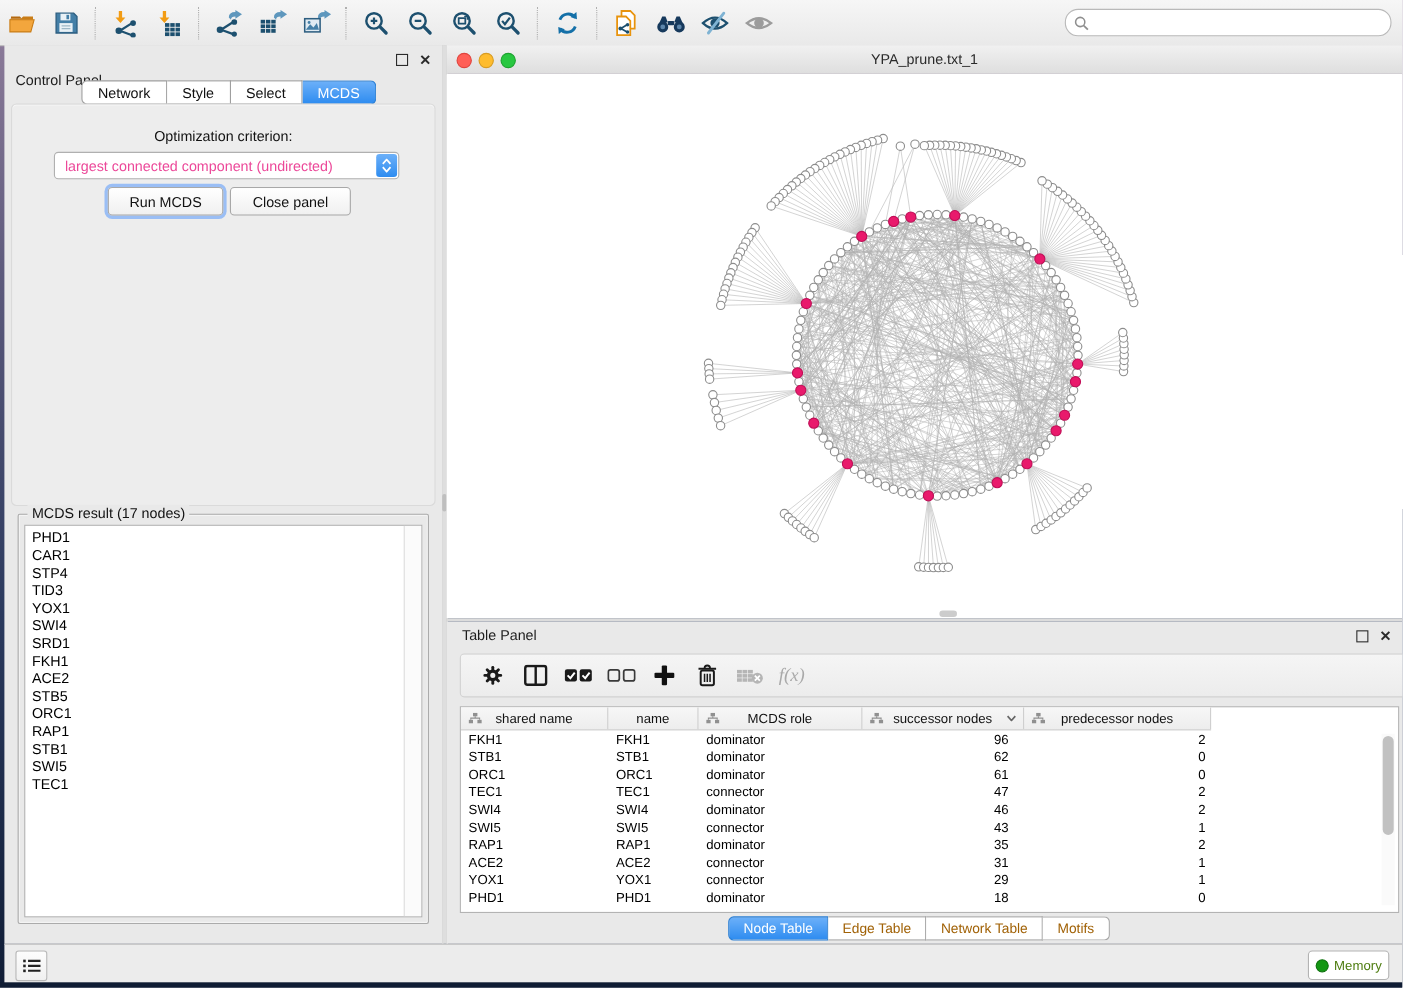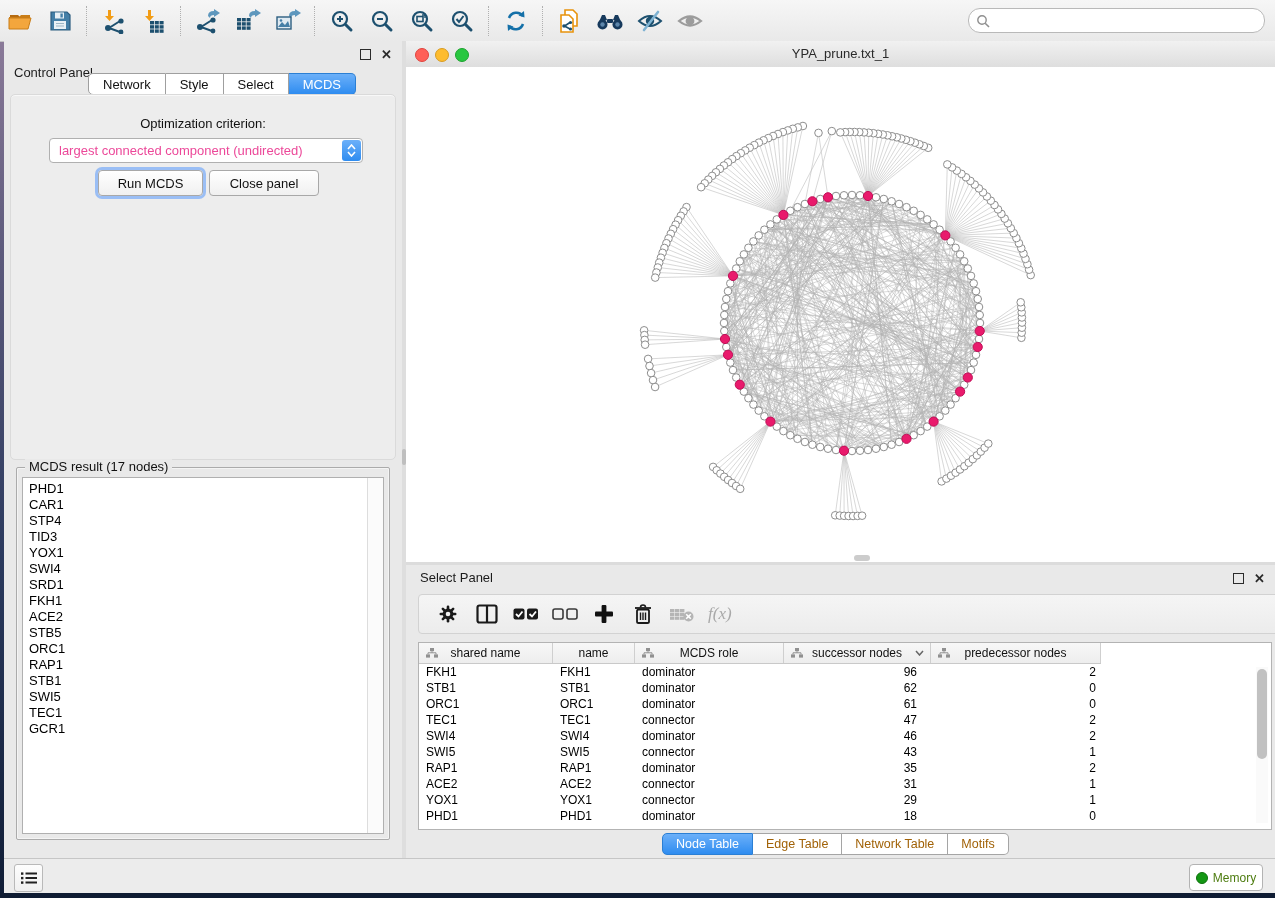--- a/index.html
+++ b/index.html
@@ -18,21 +18,21 @@
   .search-box{width:288px;height:23px;margin-right:10px;background:#fff;border:1px solid #b9b9b9;
     border-radius:12px;display:flex;align-items:center;padding-left:7px;}
   .search-box input{border:none;outline:none;flex:1;font-size:12px;background:transparent;margin-left:5px;}
 
   
   .control-panel{left:4px;top:41px;width:398px;height:817px;background:#e9e9e9;border-right:1px solid #c2c2c2;}
   .cp-title{left:10px;top:8px;font-size:13px;color:#1c1c1c;margin-top:16px;}
   .win-btns{top:8px;right:10px;display:flex;gap:10px;align-items:center;}
   .float-glyph{width:9px;height:9px;border:1.6px solid #2b2b2b;display:inline-block;}
   .close-glyph{font-size:13px;font-weight:bold;color:#2b2b2b;line-height:11px;}
-  .cp-tabs{left:84px;top:32px;display:flex;height:22px;}
+  .cp-tabs{left:70px;top:32px;display:flex;height:22px;}
   .cp-tab{background:#fff;border:1px solid #9f9f9f;border-left:none;font-size:13px;color:#111;
     display:flex;align-items:center;padding:0 14px;cursor:default;}
   .cp-tab:first-child{border-left:1px solid #9f9f9f;border-radius:5px 0 0 5px;}
   .cp-tab:last-child{border-radius:0 5px 5px 0;}
   .cp-tab.active{background:linear-gradient(#6cb0f9,#2e8cf0);border-color:#2b7fd4;color:#fff;}
   .cp-inner{left:6px;top:53px;width:384px;height:364px;background:#ededed;border:1px solid #dadada;
     border-radius:5px;box-shadow:inset 0 1px 0 #f8f8f8;}
   .opt-label{left:0;top:21px;width:100%;text-align:center;font-size:13px;color:#111;}
   .opt-select{left:38px;top:43px;width:312px;height:23px;background:#fff;border:1px solid #b0b0b0;border-radius:4px;
     display:flex;align-items:center;font-size:13px;color:#ec4899;}
@@ -320,21 +320,20 @@
             <div>SWI4</div>
             <div>SRD1</div>
             <div>FKH1</div>
             <div>ACE2</div>
             <div>STB5</div>
             <div>ORC1</div>
             <div>RAP1</div>
             <div>STB1</div>
             <div>SWI5</div>
             <div>TEC1</div>
-            <div>GCR1</div>
           </div>
         <div class="abs mcds-scroll"></div>
       </div>
     </div>
   </div>
 
   <div class="abs v-splitter">
     <div class="abs v-handle"></div>
   </div>
 
@@ -1160,21 +1159,21 @@
         <circle cx="561.8" cy="310.5" r="4.6" fill="#e91a6c" stroke="#c10e57" stroke-width="1"></circle>
         <circle cx="571.7" cy="280.0" r="4.6" fill="#e91a6c" stroke="#c10e57" stroke-width="1"></circle>
         <circle cx="573.7" cy="264.0" r="4.6" fill="#e91a6c" stroke="#c10e57" stroke-width="1"></circle>
       </svg>
     <div class="abs net-hscroll"></div>
   </div>
 
   <div class="abs h-splitter"></div>
 
   <div class="abs table-panel">
-    <div class="abs tp-title">Select Panel</div>
+    <div class="abs tp-title">Table Panel</div>
     <div class="abs win-btns">
       <span class="float-glyph"></span>
       <span class="close-glyph">✕</span>
     </div>
     <div class="abs tp-toolbar">
       <span class="tp-ic">
         <svg width="20" height="20" viewBox="0 0 20 20">
             <g fill="#1a1a1a">
               <rect x="8.7" y="1.5" width="2.6" height="17" rx="1.2"></rect>
               <rect x="8.7" y="1.5" width="2.6" height="17" rx="1.2" transform="rotate(45 10 10)"></rect>

